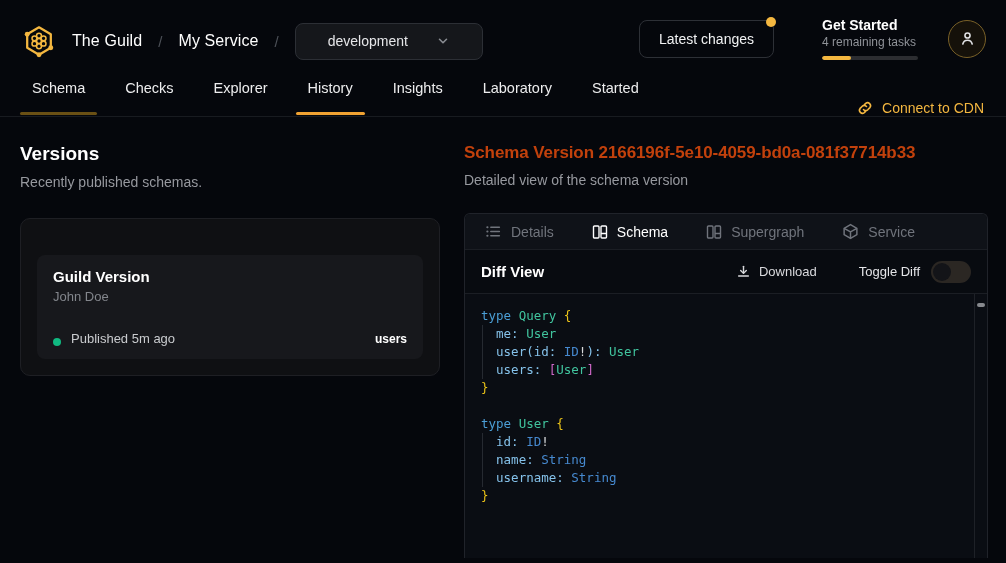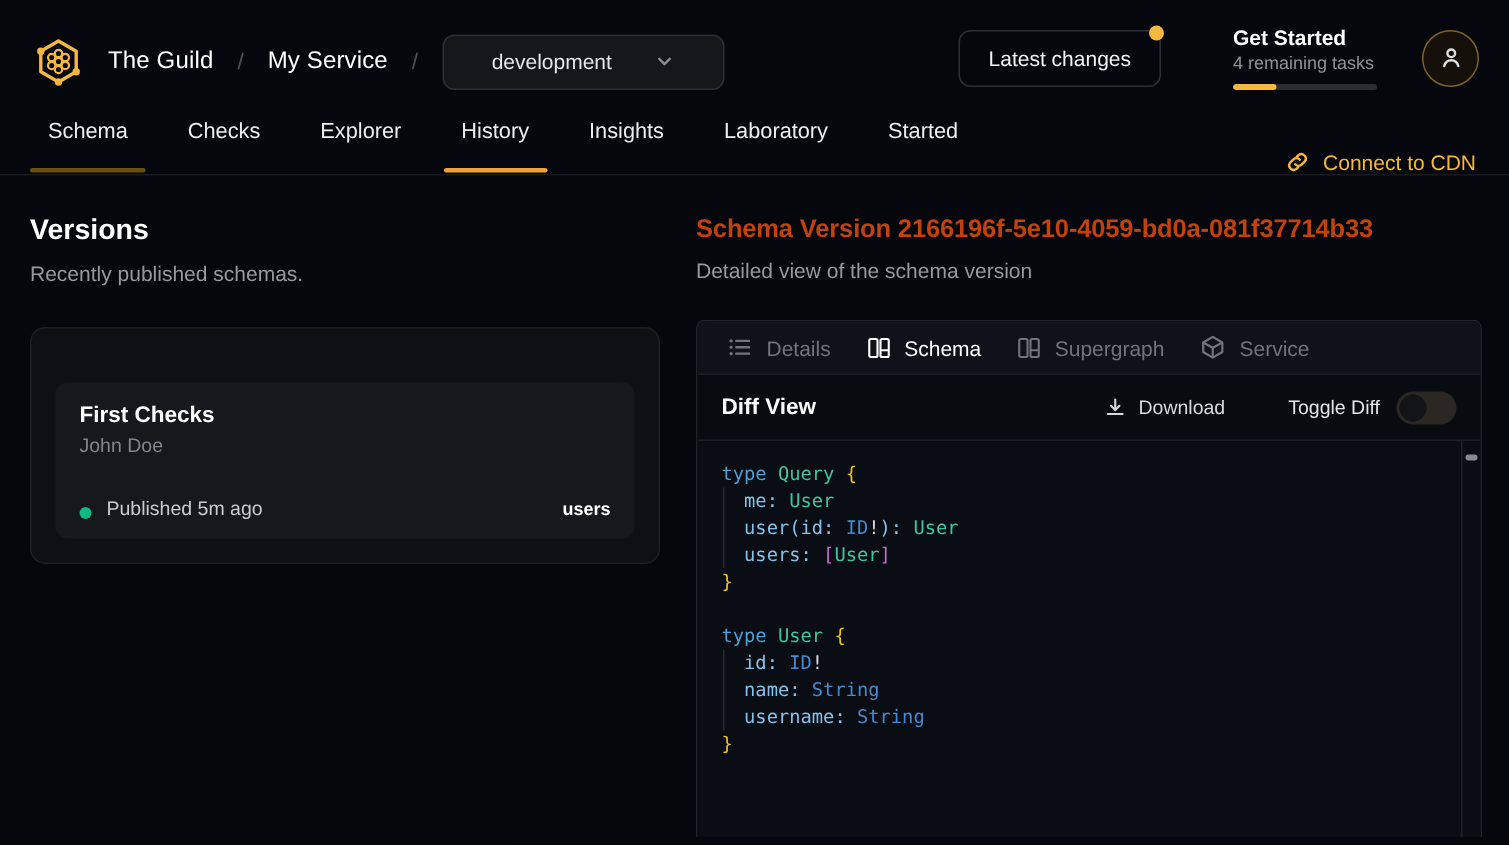--- a/index.html
+++ b/index.html
@@ -51,21 +51,21 @@
   .vi-name{font-size:15px;font-weight:600;color:#fff}
   .vi-author{font-size:13px;color:#83868c;margin-top:4px}
   .vi-row{margin-top:27px;display:flex;align-items:flex-end}
   .vi-dot{width:8px;height:8px;border-radius:50%;background:var(--green);margin-right:10px}
   .vi-status{font-size:13px;color:#c9cbce}
   .vi-service{margin-left:auto;font-size:12px;font-weight:700;color:#fff}
   .right-col{flex:1;padding:26px 18px 0 0}
   .sv-title{font-size:17px;font-weight:700;color:#c2410c;letter-spacing:-.1px}
   .sv-sub{font-size:14px;color:#97999f;margin-top:9px}
   .schema-box{margin-top:25px;border:1px solid var(--panel-border);border-bottom:none;border-radius:6px 6px 0 0;height:345px;overflow:hidden;display:flex;flex-direction:column}
-  .box-tabs{height:36px;flex-shrink:0;display:flex;align-items:center;padding:0 20px;gap:24px;background:#0f1218;border-bottom:1px solid var(--row-border)}
+  .box-tabs{height:36px;flex-shrink:0;display:flex;align-items:center;padding:0 20px;gap:38px;background:#0f1218;border-bottom:1px solid var(--row-border)}
   .box-tab{display:flex;align-items:center;gap:9px;font-size:14px;color:#70747c;background:none;border:none;font-family:inherit;cursor:pointer;padding:0}
   .box-tab.active{color:#fff}
   .box-tab .icon{display:flex}
   .diff-row{height:44px;flex-shrink:0;display:flex;align-items:center;padding:0 16px;border-bottom:1px solid var(--row-border);background:#080b10}
   .diff-title{font-size:15px;font-weight:700;color:#fff}
   .diff-actions{margin-left:auto;display:flex;align-items:center}
   .download-btn{display:flex;align-items:center;gap:8px;color:#d9dadd;font-size:13px;background:none;border:none;font-family:inherit;cursor:pointer}
   .toggle-label{margin-left:36px;font-size:13px;color:#e4e5e8}
   .switch{margin-left:11px;width:40px;height:22px;border-radius:11px;background:#2b2723;position:relative;cursor:pointer}
   .switch .knob{position:absolute;left:2px;top:2px;width:18px;height:18px;border-radius:50%;background:#131418;transition:left .1s}
@@ -182,21 +182,21 @@
   </div>
 </div>
 
 <div class="main">
 
   <div class="left-col">
     <div class="panel-title">Versions</div>
     <div class="panel-sub">Recently published schemas.</div>
     <div class="version-card">
       <div class="version-item">
-        <div class="vi-name">First Checks</div>
+        <div class="vi-name">Guild Version</div>
         <div class="vi-author">John Doe</div>
         <div class="vi-row">
           <span class="vi-dot"></span>
           <span class="vi-status">Published 5m ago</span>
           <span class="vi-service">users</span>
         </div>
       </div>
     </div>
   </div>
 

